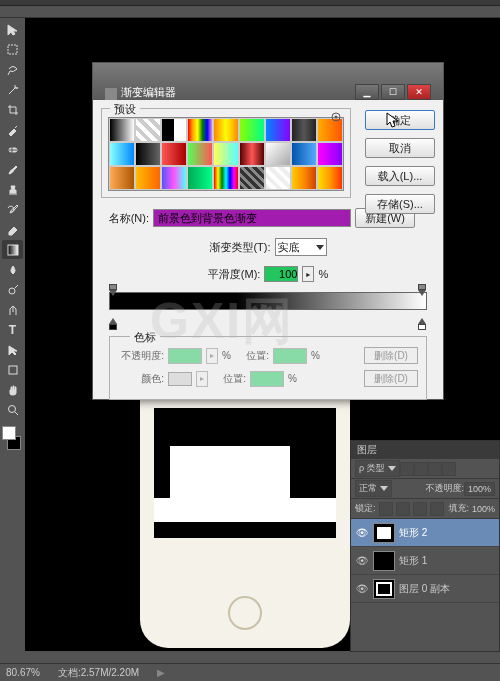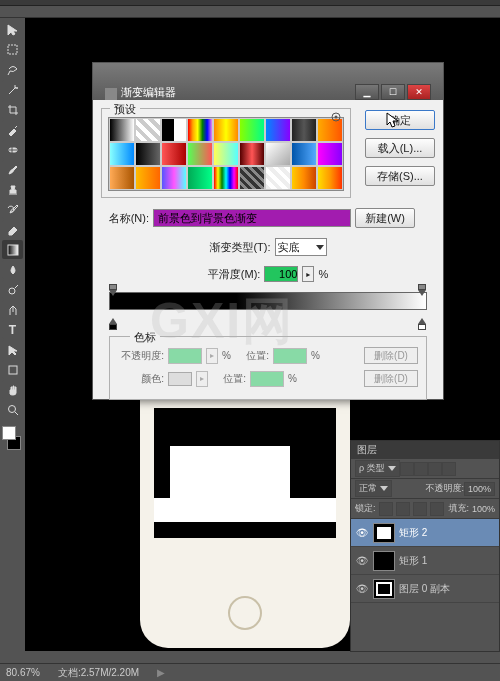--- a/index.html
+++ b/index.html
@@ -280,20 +280,21 @@
           </div>
       </div>
 
       <div class="right-btns">
         <div class="dlg-btn default" style="position:relative">
           <span>确定</span>
           <svg class="cursor-overlay" viewBox="0 0 14 18">
               <path d="M1 1 L1 13 L4 10 L6 15 L9 14 L7 9 L12 9 Z" fill="#fff" stroke="#000"></path>
             </svg>
         </div>
+        <div class="dlg-btn">取消</div>
         <div class="dlg-btn">载入(L)...</div>
         <div class="dlg-btn">存储(S)...</div>
       </div>
 
       <div class="name-row">
         <label>名称(N):</label>
         <input class="name-input" value="前景色到背景色渐变" style="">
         <div class="dlg-btn new-btn">新建(W)</div>
       </div>
 

